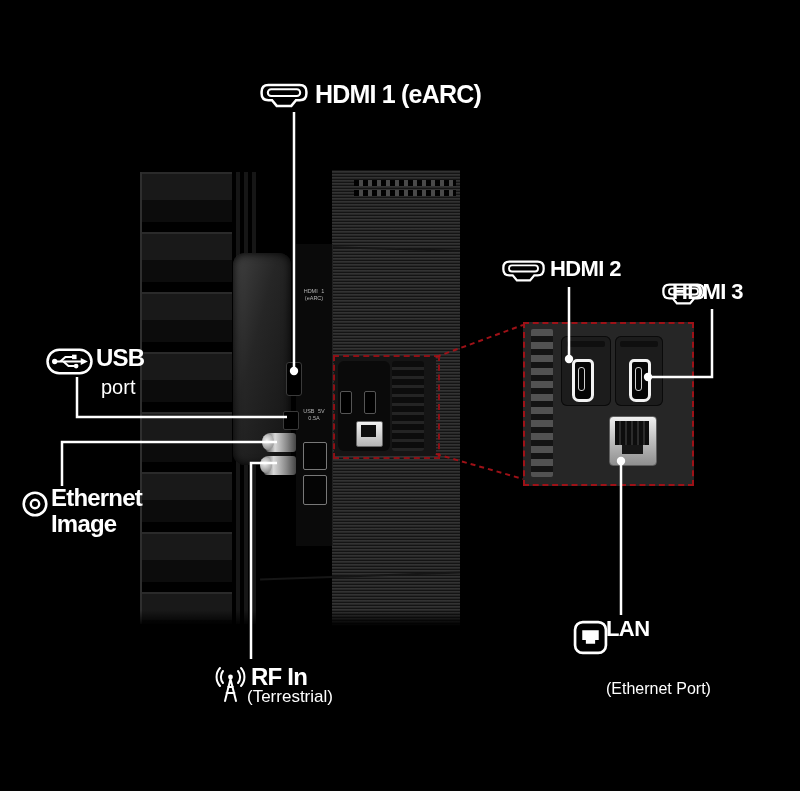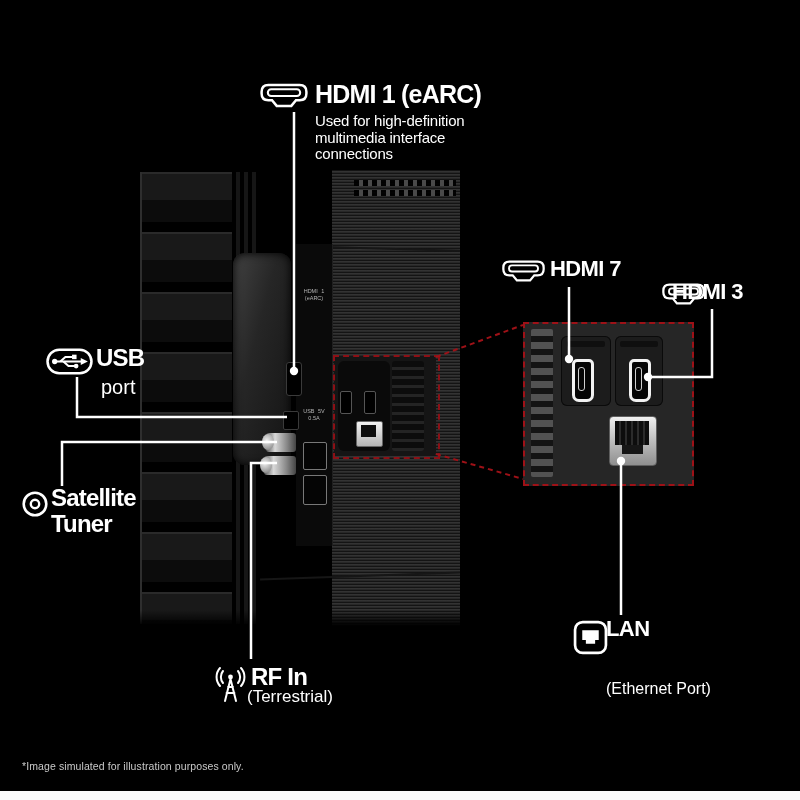--- a/index.html
+++ b/index.html
@@ -144,33 +144,28 @@
     </g>
   </svg>
 
   <div class="abs icon" style="left:259px;top:82px;">
     <svg width="50" height="28" viewBox="0 0 48 26">
       <path d="M9,2.5 H39 Q45.5,2.5 45.5,9 V10.5 Q45.5,17 39,17 H35.5 L31,22.5 H17 L12.5,17 H9 Q2.5,17 2.5,10.5 V9 Q2.5,2.5 9,2.5 Z" fill="none" stroke="#fff" stroke-width="2.4"></path>
       <rect x="8.5" y="6.5" width="31" height="6.5" rx="3.2" fill="none" stroke="#fff" stroke-width="2"></rect>
     </svg>
   </div>
   <div class="abs title-lg" style="left:315px;top:80px;">HDMI 1 (eARC)</div>
-  <div class="abs desc" style="left:315px;top:113px;">
-    <div>Used for high-definition</div>
-    <div>multimedia interface</div>
-    <div>connections</div>
-  </div>
 
   <div class="abs icon" style="left:501px;top:259px;">
     <svg width="45" height="25" viewBox="0 0 48 26">
       <path d="M9,2.5 H39 Q45.5,2.5 45.5,9 V10.5 Q45.5,17 39,17 H35.5 L31,22.5 H17 L12.5,17 H9 Q2.5,17 2.5,10.5 V9 Q2.5,2.5 9,2.5 Z" fill="none" stroke="#fff" stroke-width="2.4"></path>
       <rect x="8.5" y="6.5" width="31" height="6.5" rx="3.2" fill="none" stroke="#fff" stroke-width="2"></rect>
     </svg>
   </div>
-  <div class="abs title-md" style="left:550px;top:256px;">HDMI 7</div>
+  <div class="abs title-md" style="left:550px;top:256px;">HDMI 2</div>
 
   <div class="abs icon" style="left:661px;top:282px;">
     <svg width="45" height="25" viewBox="0 0 48 26">
       <path d="M9,2.5 H39 Q45.5,2.5 45.5,9 V10.5 Q45.5,17 39,17 H35.5 L31,22.5 H17 L12.5,17 H9 Q2.5,17 2.5,10.5 V9 Q2.5,2.5 9,2.5 Z" fill="none" stroke="#fff" stroke-width="2.4"></path>
       <rect x="8.5" y="6.5" width="31" height="6.5" rx="3.2" fill="none" stroke="#fff" stroke-width="2"></rect>
     </svg>
   </div>
   <div class="abs title-md" style="left:672px;top:279px;">HDMI 3</div>
 
   <div class="abs icon" style="left:46px;top:348px;">
@@ -188,22 +183,22 @@
   <div class="abs title-lg" style="left:96px;top:344px;font-size:24px;">USB</div>
   <div class="abs sub" style="left:101px;top:376px;font-size:20px;">port</div>
 
   <div class="abs icon" style="left:21px;top:490px;">
     <svg width="28" height="28" viewBox="0 0 28 28">
       <circle cx="14" cy="14" r="11.3" fill="none" stroke="#fff" stroke-width="2.6"></circle>
       <circle cx="14" cy="14" r="4.2" fill="none" stroke="#fff" stroke-width="2.4"></circle>
     </svg>
   </div>
   <div class="abs title-lg two-line" style="left:51px;top:485px;font-size:24px;">
-    <div>Satellite</div>
-    <div>Tuner</div>
+    <div>Ethernet</div>
+    <div>Image</div>
   </div>
 
   <div class="abs icon" style="left:212px;top:665px;">
     <svg width="37" height="40" viewBox="0 0 37 40">
       <circle cx="18.5" cy="12" r="2.4" fill="#fff"></circle>
       <path d="M18.5,14 L13,36 M18.5,14 L24,36 M14.6,28 L22.4,28 M16,22 L21,22" stroke="#fff" stroke-width="2" fill="none" stroke-linecap="round"></path>
       <path d="M11,6 A9.5,9.5 0 0 0 11,18 M26,6 A9.5,9.5 0 0 1 26,18" stroke="#fff" stroke-width="2" fill="none" stroke-linecap="round"></path>
       <path d="M8,3 A13.5,13.5 0 0 0 8,21 M29,3 A13.5,13.5 0 0 1 29,21" stroke="#fff" stroke-width="2" fill="none" stroke-linecap="round"></path>
     </svg>
   </div>
@@ -212,16 +207,15 @@
 
   <div class="abs icon" style="left:573px;top:620px;">
     <svg width="35" height="35" viewBox="0 0 34 34">
       <rect x="2" y="2" width="30" height="30" rx="7.5" fill="none" stroke="#fff" stroke-width="2.6"></rect>
       <path d="M9,10 H25 V19.5 H21.5 V23 H12.5 V19.5 H9 Z" fill="#fff"></path>
     </svg>
   </div>
   <div class="abs title-md" style="left:606px;top:616px;">LAN</div>
   <div class="abs sub" style="left:606px;top:640px;font-size:16px;font-weight:500;margin-top:40px;">(Ethernet Port)</div>
 
-  <div class="abs disclaimer">*Image simulated for illustration purposes only.</div>
   <div class="abs bottom-bar"></div>
 
 </div>
 
 </body></html>

